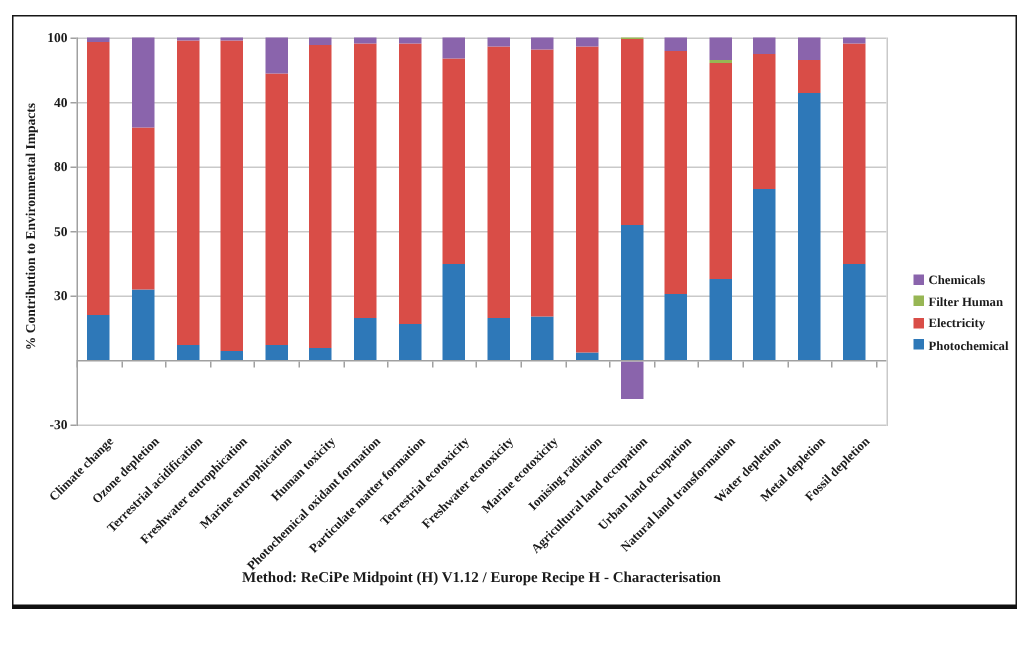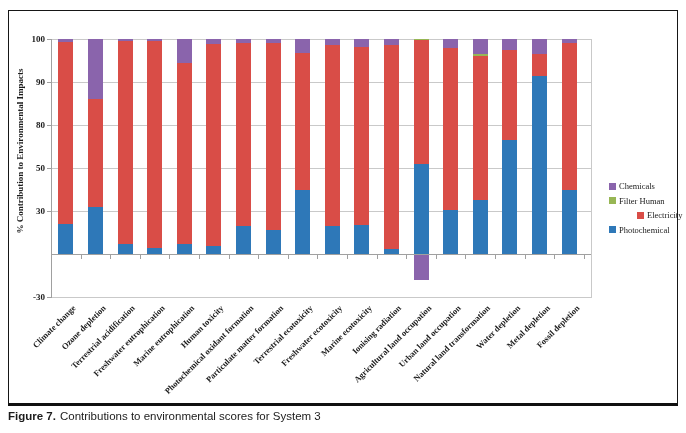--- a/index.html
+++ b/index.html
@@ -14,38 +14,38 @@
   .bar-seg{position:absolute;}
   .ylab{position:absolute;font-size:9px;font-weight:bold;color:#1a1a1a;text-align:right;width:28px;line-height:9px;}
   .catlab{position:absolute;font-size:8.5px;font-weight:bold;color:#1a1a1a;white-space:nowrap;
           transform:rotate(-45deg);transform-origin:100% 0;}
   .ytitle{position:absolute;left:-119px;top:135px;width:260px;text-align:center;
           font-size:9px;font-weight:bold;color:#1a1a1a;transform:rotate(-90deg);}
   .xtitle{position:absolute;left:42px;top:369px;width:540px;text-align:center;
           font-size:10px;font-weight:bold;color:#1a1a1a;line-height:11.5px;}
   .legend-item{position:absolute;display:flex;align-items:center;}
   .swatch{width:7px;height:7px;margin-right:3px;flex:0 0 auto;}
-  .legend-label{font-size:8.5px;font-weight:normal;color:#1a1a1a;white-space:nowrap;}
+  .legend-label{font-size:8.5px;font-weight:bold;color:#1a1a1a;white-space:nowrap;}
   .caption{position:absolute;left:8px;top:410px;font-family:"Liberation Sans","DejaVu Sans",sans-serif;
            font-size:11.5px;color:#1c1c1c;}
   .caption .cap-label{font-weight:bold;}
   .caption .cap-text{margin-left:4px;}
 </style>
 </head>
 <body>
 
 <div class="page">
   <div class="frame">
     <div class="ytitle">% Contribution to Environmental Impacts</div>
-    <div id="plot" class="abs" style="left:0;top:16px;width:668px;height:392px;">
+    <div id="plot" class="abs" style="left:0;top:2px;width:668px;height:392px;">
         <div class="gridline" style="left: 42px; top: 11.5px; width: 540px;"></div>
         <div class="ylab" style="left: 8px; top: 7.5px;">100</div>
         <div class="tick" style="left: 38px; top: 11.5px; width: 4px; height: 1px;"></div>
         <div class="gridline" style="left: 42px; top: 54.6px; width: 540px;"></div>
-        <div class="ylab" style="left: 8px; top: 50.6px;">90</div>
+        <div class="ylab" style="left: 8px; top: 50.6px;">40</div>
         <div class="tick" style="left: 38px; top: 54.6px; width: 4px; height: 1px;"></div>
         <div class="gridline" style="left: 42px; top: 97.7px; width: 540px;"></div>
         <div class="ylab" style="left: 8px; top: 93.7px;">80</div>
         <div class="tick" style="left: 38px; top: 97.7px; width: 4px; height: 1px;"></div>
         <div class="gridline" style="left: 42px; top: 140.8px; width: 540px;"></div>
         <div class="ylab" style="left: 8px; top: 136.8px;">50</div>
         <div class="tick" style="left: 38px; top: 140.8px; width: 4px; height: 1px;"></div>
         <div class="gridline" style="left: 42px; top: 183.9px; width: 540px;"></div>
         <div class="ylab" style="left: 8px; top: 179.9px;">30</div>
         <div class="tick" style="left: 38px; top: 183.9px; width: 4px; height: 1px;"></div>
@@ -143,36 +143,34 @@
         <div class="tick" style="left: 367.6px; top: 227.5px; width: 1px; height: 4px;"></div>
         <div class="tick" style="left: 397.2px; top: 227.5px; width: 1px; height: 4px;"></div>
         <div class="tick" style="left: 426.8px; top: 227.5px; width: 1px; height: 4px;"></div>
         <div class="tick" style="left: 456.4px; top: 227.5px; width: 1px; height: 4px;"></div>
         <div class="tick" style="left: 486px; top: 227.5px; width: 1px; height: 4px;"></div>
         <div class="tick" style="left: 515.6px; top: 227.5px; width: 1px; height: 4px;"></div>
         <div class="tick" style="left: 545.2px; top: 227.5px; width: 1px; height: 4px;"></div>
         <div class="tick" style="left: 574.8px; top: 227.5px; width: 1px; height: 4px;"></div>
       </div>
     <div class="xtitle">
+      <div>Method: ReCiPe Midpoint (H) V1.12 / Europe Recipe H - Characterisation</div>
     </div>
     <div id="legend">
         <div class="legend-item" style="left: 600px; top: 170px;">
           <div class="swatch" style="background: rgb(138, 100, 172);"></div>
           <div class="legend-label">Chemicals</div>
         </div>
         <div class="legend-item" style="left: 600px; top: 184.5px;">
           <div class="swatch" style="background: rgb(151, 182, 84);"></div>
           <div class="legend-label">Filter Human</div>
         </div>
-        <div class="legend-item" style="left: 600px; top: 199px; margin-left: 28px;">
+        <div class="legend-item" style="left: 600px; top: 199px;">
           <div class="swatch" style="background: rgb(217, 77, 71);"></div>
           <div class="legend-label">Electricity</div>
         </div>
         <div class="legend-item" style="left: 600px; top: 213.5px;">
           <div class="swatch" style="background: rgb(46, 120, 184);"></div>
           <div class="legend-label">Photochemical</div>
         </div>
       </div>
   </div>
-  <div class="caption">
-    <span class="cap-label">Figure 7.</span><span class="cap-text">Contributions to environmental scores for System 3</span>
-  </div>
 </div>
 
 </body></html>

